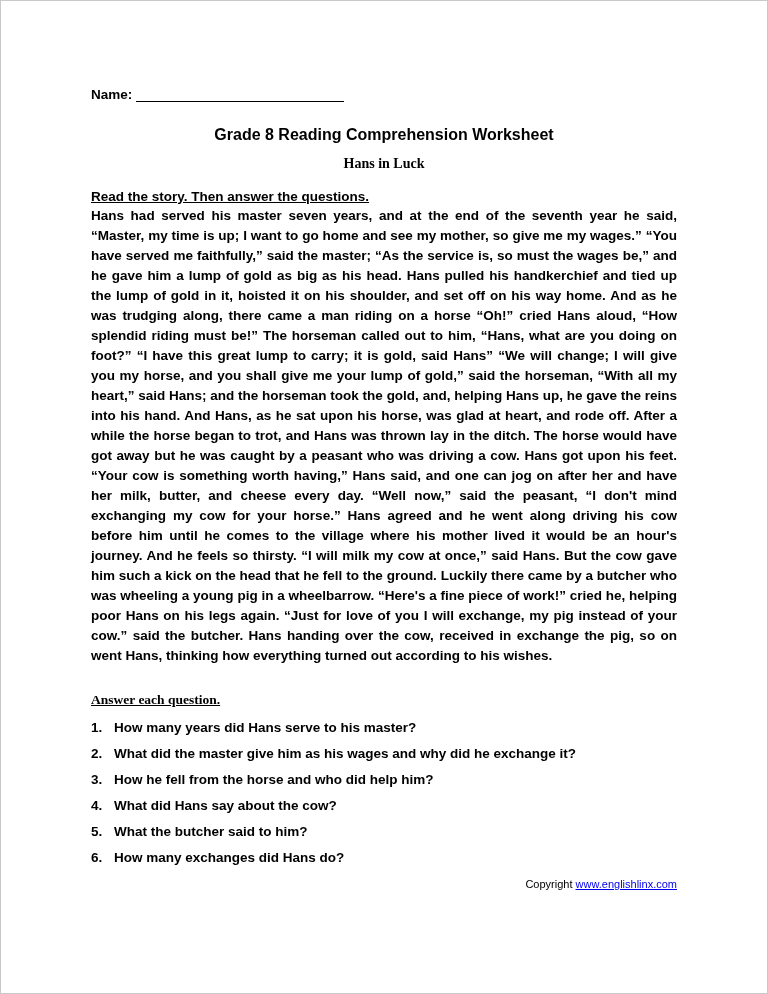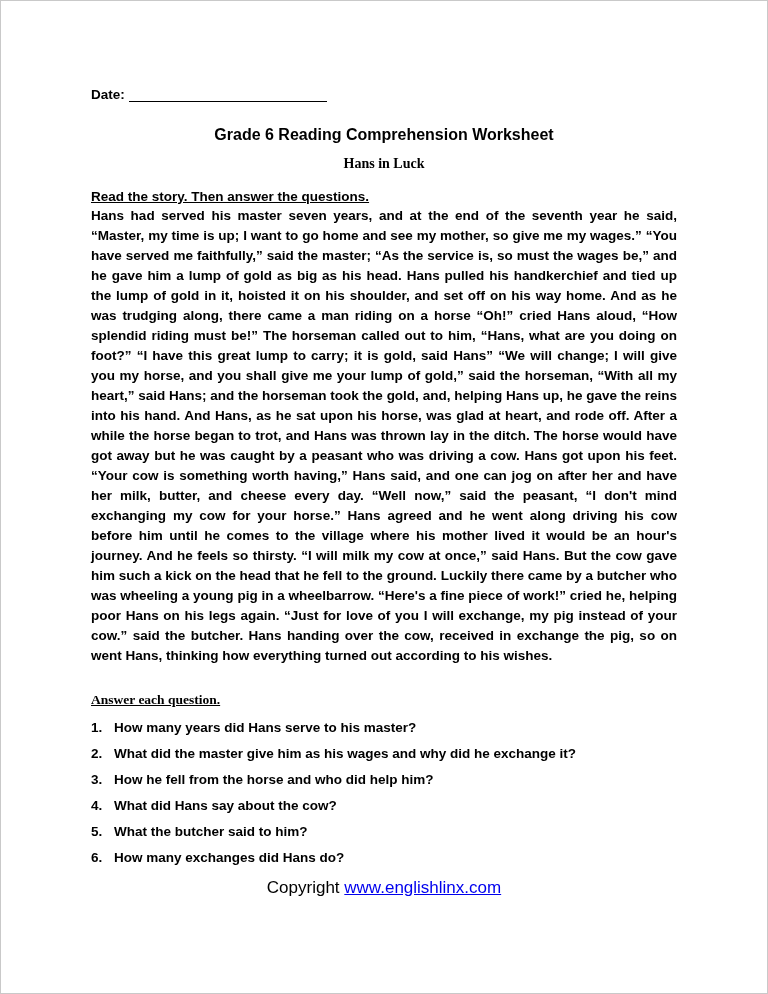--- a/index.html
+++ b/index.html
@@ -66,44 +66,44 @@
     display: flex;
     font-size: 13.5px;
     margin-top: 0;
     margin-bottom: 12px;
     line-height: 14px;
   }
   .q-num { width: 14px; flex: 0 0 auto; margin-right: 9px; }
   .q-text { flex: 1 1 auto; }
   .footer {
     margin-top: 13px;
-    text-align: center;
-    font-size: 17px;
+    text-align: right;
+    font-size: 11px;
     font-weight: normal;
     color: #000000;
   }
   .footer a {
     color: #0000ee;
     text-decoration: underline;
     font-weight: normal;
   }
 </style>
 </head>
 <body>
 
 <div class="page">
 
   <div class="header-row">
     <div class="field">
-      <span class="label">Date:</span>
-      <span class="blank blank-date"></span>
+      <span class="label">Name:</span>
+      <span class="blank"></span>
     </div>
   </div>
 
-  <h1 class="title">Grade 6 Reading Comprehension Worksheet</h1>
+  <h1 class="title">Grade 8 Reading Comprehension Worksheet</h1>
 
   <h2 class="story-title">Hans in Luck</h2>
 
   <p class="instructions">Read the story. Then answer the questions.</p>
 
   <p class="story">Hans had served his master seven years, and at the end of the seventh year he said, “Master, my time is up; I want to go home and see my mother, so give me my wages.” “You have served me faithfully,” said the master; “As the service is, so must the wages be,” and he gave him a lump of gold as big as his head. Hans pulled his handkerchief and tied up the lump of gold in it, hoisted it on his shoulder, and set off on his way home. And as he was trudging along, there came a man riding on a horse “Oh!” cried Hans aloud, “How splendid riding must be!” The horseman called out to him, “Hans, what are you doing on foot?” “I have this great lump to carry; it is gold, said Hans”  “We will change; I will give you my horse, and you shall give me your lump of gold,” said the horseman, “With all my heart,” said Hans; and the horseman took the gold, and, helping Hans up, he gave the reins into his hand. And Hans, as he sat upon his horse, was glad at heart, and rode off. After a while the horse began to trot, and Hans was thrown lay in the ditch. The horse would have got away but he was caught by a peasant who was driving a cow. Hans got upon his feet.  “Your cow is something worth having,” Hans said, and one can jog on after her and have her milk, butter, and cheese every day.  “Well now,” said the peasant, “I don't mind exchanging my cow for your horse.” Hans agreed and he went along driving his cow before him until he comes to the village where his mother lived it would be an hour's journey. And he feels so thirsty. “I will milk my cow at once,” said Hans.  But the cow gave him such a kick on the head that he fell to the ground. Luckily there came by a butcher who was wheeling a young pig in a wheelbarrow. “Here's a fine piece of work!” cried he, helping poor Hans on his legs again.  “Just for love of you I will exchange, my pig instead of your cow.” said the butcher. Hans handing over the cow, received in exchange the pig, so on went Hans, thinking how everything turned out according to his wishes.</p>
 
   <p class="q-heading">Answer each question.</p>
 
   <div class="questions">

